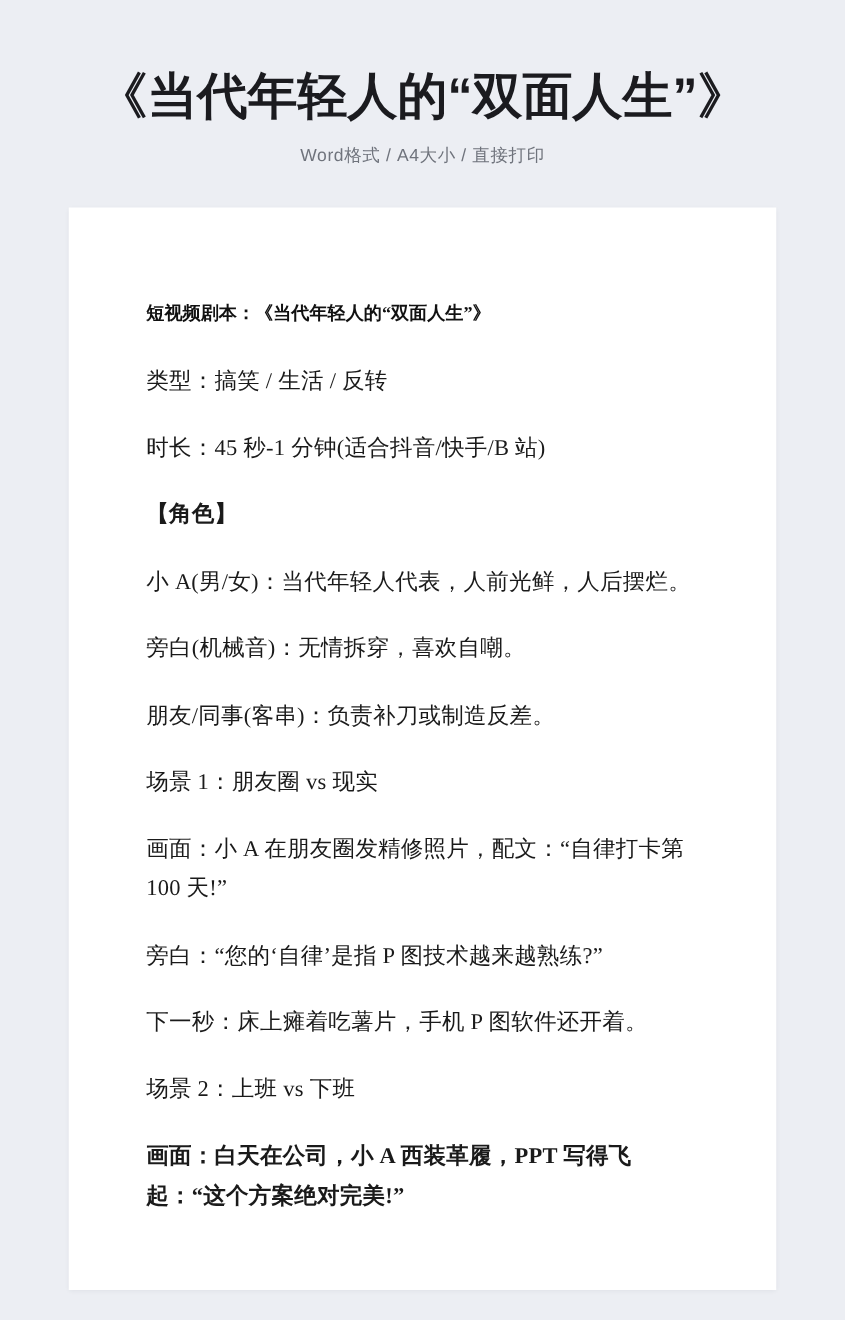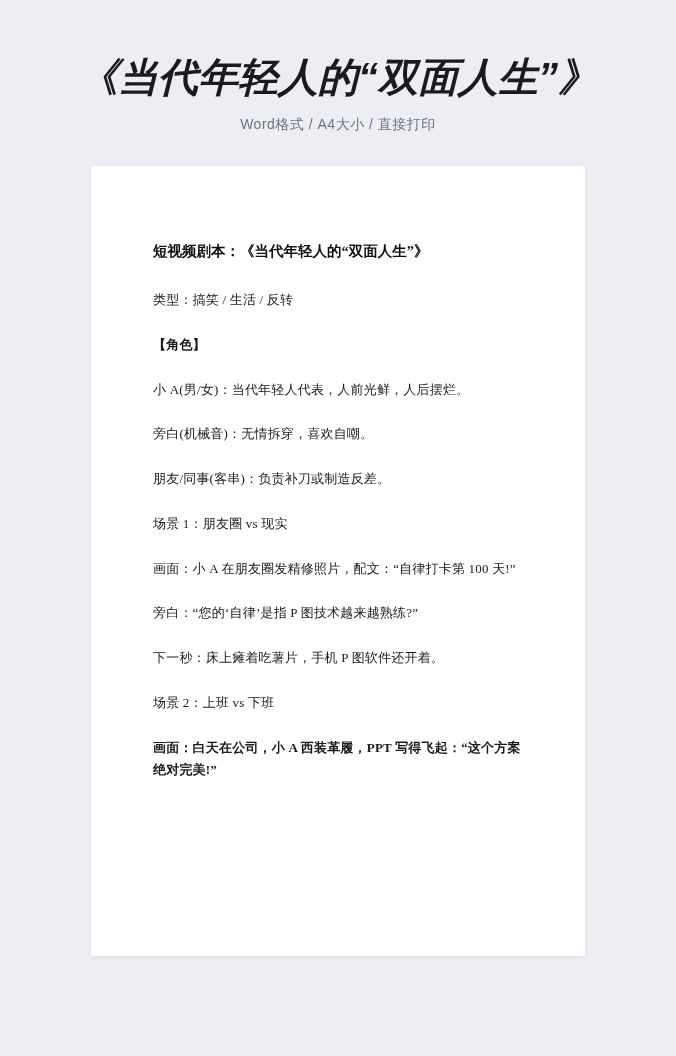--- a/index.html
+++ b/index.html
@@ -29,50 +29,49 @@
   }
   .main-title {
     font-family: "Liberation Sans", sans-serif;
     font-weight: bold;
     font-size: 40px;
     line-height: 1.25;
     color: #1b1b1f;
     letter-spacing: 0px;
     margin: 0;
     padding: 0 10px;
-    font-style: italic;
   }
   .sub-title {
     font-family: "Liberation Sans", sans-serif;
     font-weight: normal;
     font-size: 14px;
     color: #6f737c;
     margin: 14px 0 0 0;
     letter-spacing: 0.5px;
   }
   .doc-wrap {
     margin-top: 32px;
-    width: 494px;
+    width: 566px;
     background: #ffffff;
     min-height: 790px;
     box-shadow: 0 1px 4px rgba(40,45,60,0.08);
     box-sizing: border-box;
     padding: 74px 62px 60px 62px;
   }
   .doc-title {
     font-family: "Liberation Serif", serif;
     font-weight: bold;
     font-size: 14.5px;
     color: #111;
     line-height: 1.6;
     margin: 0 0 26px 0;
   }
   .doc-p {
     font-family: "Liberation Serif", serif;
-    font-size: 13px;
+    font-size: 18px;
     color: #1a1a1a;
     line-height: 1.75;
     margin: 0 0 22px 0;
     letter-spacing: 0.2px;
   }
   .doc-p.section {
     font-weight: bold;
   }
   .doc-p:last-child {
     margin-bottom: 0;
@@ -93,20 +92,21 @@
 
   <div class="header">
     <h1 class="main-title">《当代年轻人的“双面人生”》</h1>
     <div class="sub-title">Word格式 / A4大小 / 直接打印</div>
   </div>
 
   <div class="doc-wrap">
     <div class="doc-title">短视频剧本：《当代年轻人的“双面人生”》</div>
     <div class="doc-body">
         <div class="doc-p">类型：搞笑 / 生活 / 反转</div>
+        <div class="doc-p">时长：45 秒-1 分钟(适合抖音/快手/B 站)</div>
         <div class="doc-p section">【角色】</div>
         <div class="doc-p">小 A(男/女)：当代年轻人代表，人前光鲜，人后摆烂。</div>
         <div class="doc-p">旁白(机械音)：无情拆穿，喜欢自嘲。</div>
         <div class="doc-p">朋友/同事(客串)：负责补刀或制造反差。</div>
         <div class="doc-p">场景 1：朋友圈 vs 现实</div>
         <div class="doc-p">画面：小 A 在朋友圈发精修照片，配文：“自律打卡第 100 天!”</div>
         <div class="doc-p">旁白：“您的‘自律’是指 P 图技术越来越熟练?”</div>
         <div class="doc-p">下一秒：床上瘫着吃薯片，手机 P 图软件还开着。</div>
         <div class="doc-p">场景 2：上班 vs 下班</div>
         <div class="doc-p">画面：白天在公司，小 A 西装革履，PPT 写得飞起：“这个方案绝对完美!”</div>

